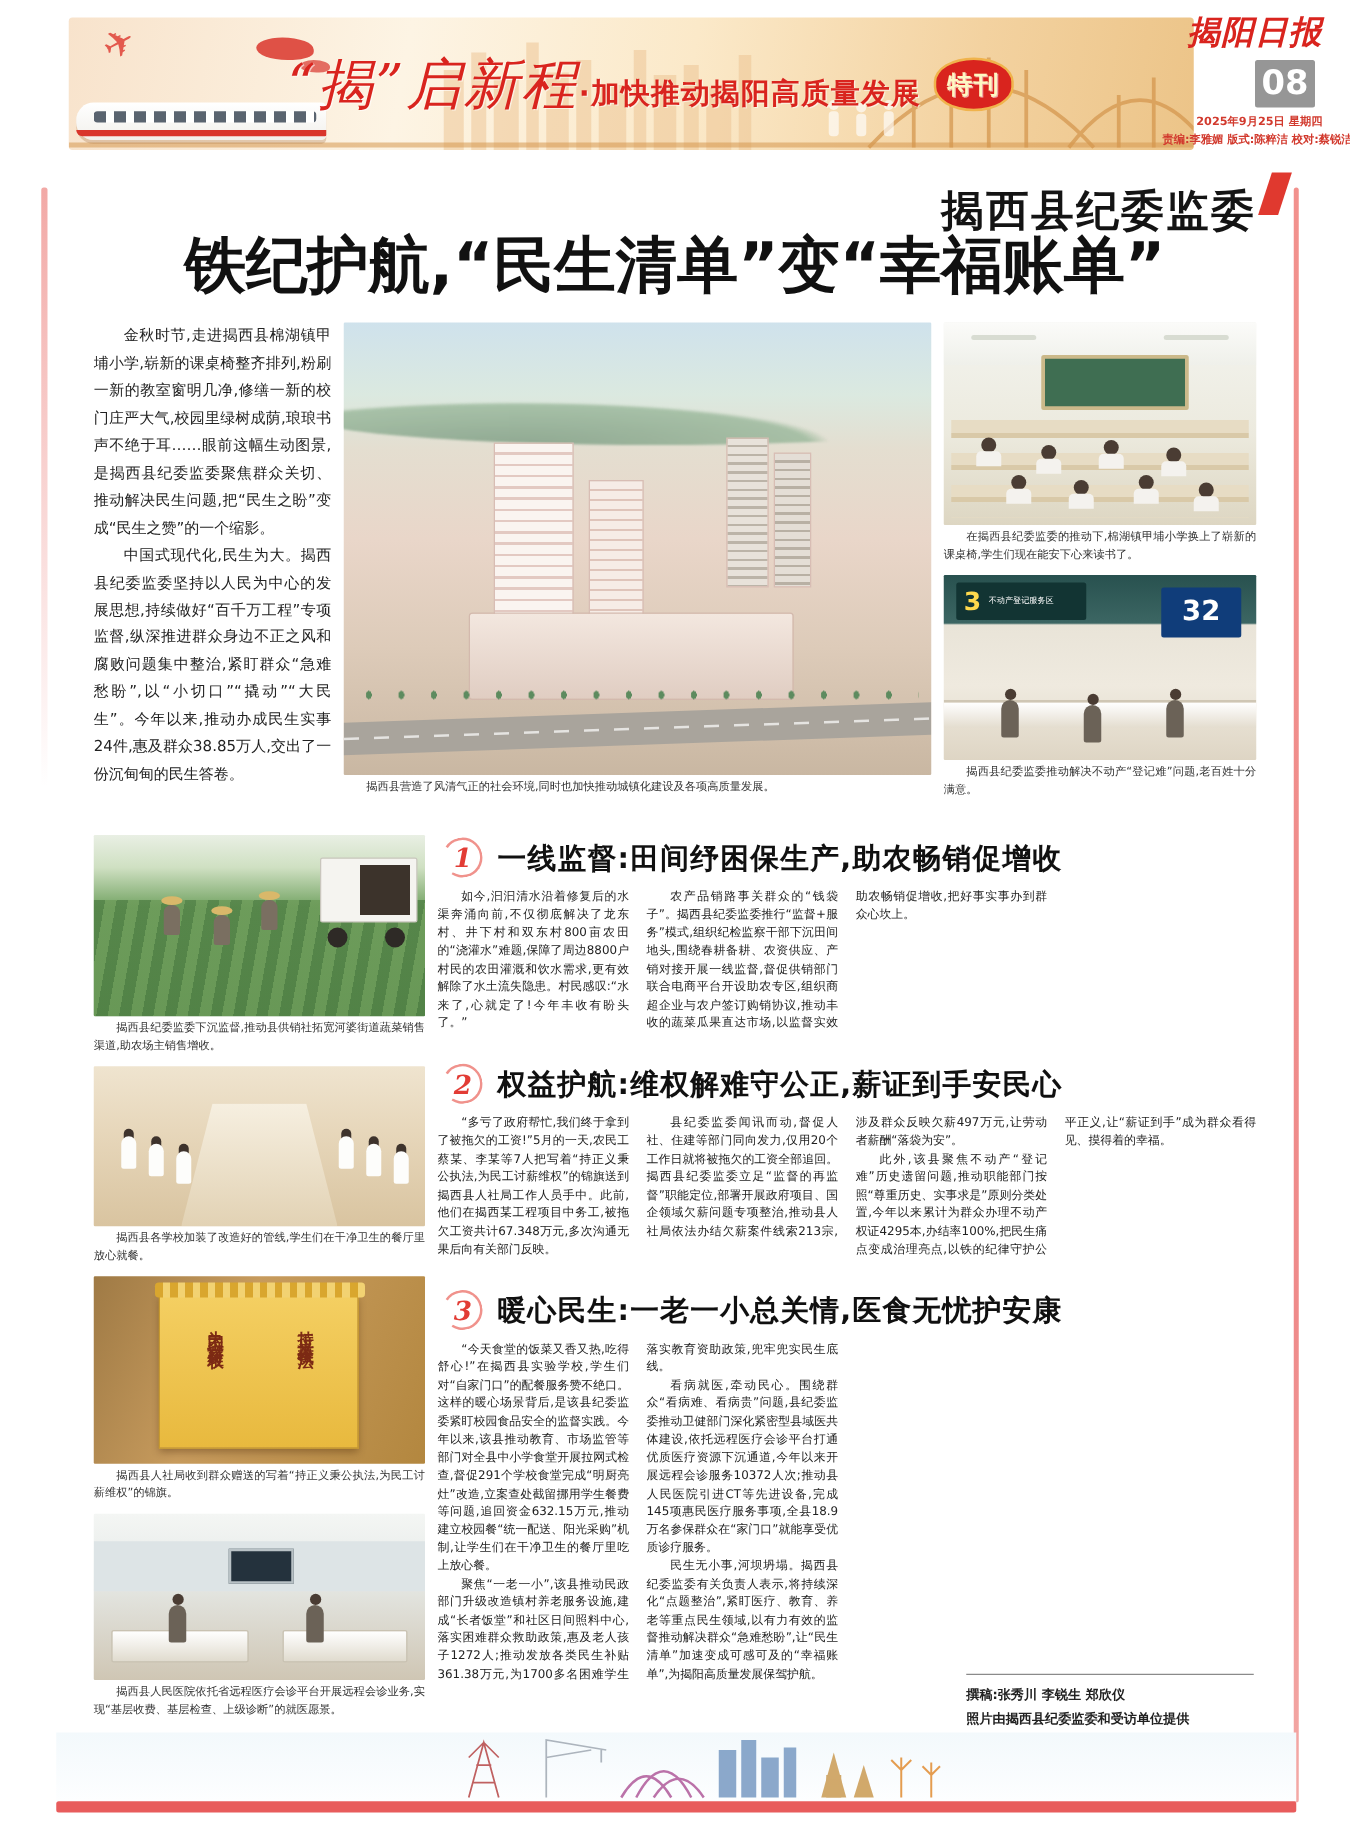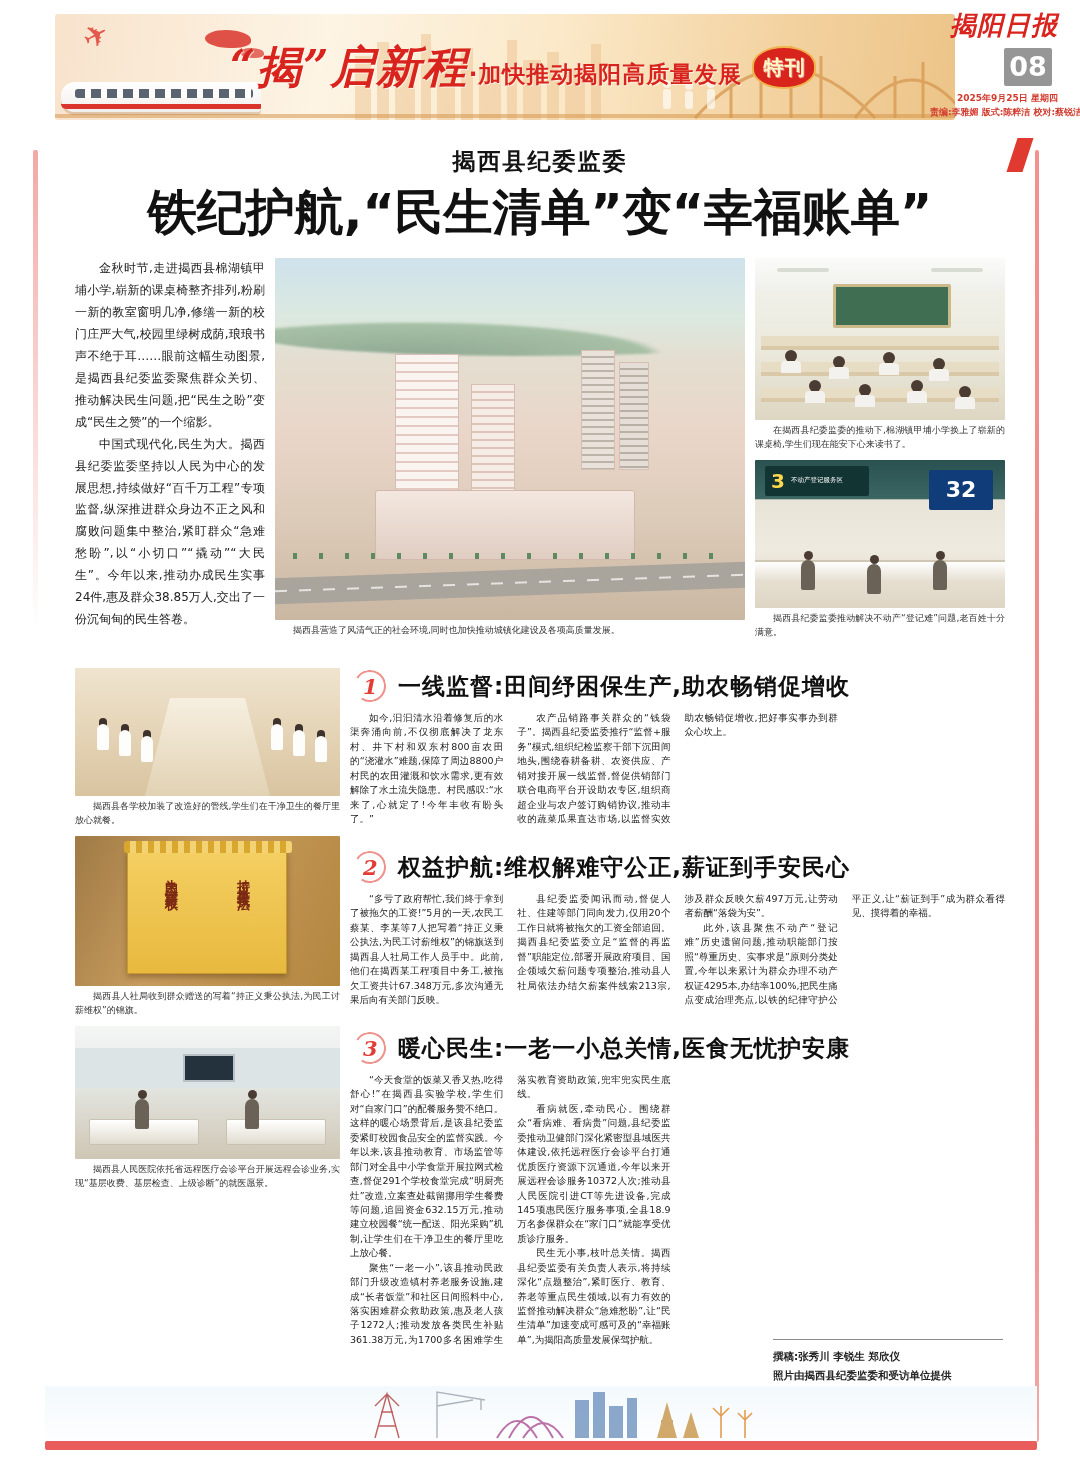--- a/index.html
+++ b/index.html
@@ -19,38 +19,38 @@
     box-shadow:0 3px 0 rgba(150,90,40,.25); }
   .train:before { content:""; position:absolute; left:14px; top:7px; right:8px; height:9px;
     background:repeating-linear-gradient(90deg,#5a6470 0 10px,#fff 10px 16px); border-radius:3px; }
   .train:after { content:""; position:absolute; left:0; bottom:3px; width:100%; height:5px;
     background:#d9352c; border-radius:0 0 3px 14px; }
   .red-cloud { position:absolute; left:150px; top:16px; width:46px; height:18px;
     background:#d9352c; border-radius:50% 60% 40% 60%; opacity:.85; }
   .red-cloud.c2 { left:185px; top:34px; width:24px; height:10px; opacity:.7; }
   .banner-title { position:absolute; left:175px; top:24px; display:flex; align-items:baseline;
     color:#d9241e; white-space:nowrap; text-shadow:1px 1px 0 rgba(255,255,255,.6); }
-  .bt-quoted { font-size:44px; font-weight:bold; font-style:italic;
+  .bt-quoted { font-size:44px; font-weight:normal; font-style:italic;
     font-family:"DejaVu Serif","Liberation Serif",serif; letter-spacing:2px;text-align:right; }
   .bt-rest { font-size:23px; font-weight:bold; letter-spacing:1px; }
   .bt-badge { margin-left:10px; align-self:center; background:#d9241e; color:#fef9c3;
     border:2px solid #f0b34c; border-radius:50%/45%; padding:6px 9px; font-size:20px;
     font-weight:bold; letter-spacing:1px; }
 
   .mast-right { position:absolute; left:930px; top:8px; width:128px; text-align:right; z-index:3; }
   .paper-logo { color:#d9241e; font-family:"DejaVu Serif","Liberation Serif",serif;
     font-style:italic; font-weight:bold; font-size:26px; letter-spacing:1px; }
   .page-no { width:48px; height:38px; background:#969696; color:#fff; font-weight:bold;
     font-size:27px; line-height:38px; text-align:center; border-radius:2px; margin:5px 6px 6px auto; }
   .date-line,.staff-line { color:#d23a2e; font-size:9px; font-weight:bold; line-height:1.55;
     white-space:nowrap; }
 
   
-  .kicker { position:absolute; left:75px; top:146px; width:930px; text-align:center;
-    font-size:23px; font-weight:bold; color:#141414; letter-spacing:2px; }
+  .kicker { position:absolute; left:75px; top:146px; width:930px; text-align:right;
+    font-size:34px; font-weight:bold; color:#141414; letter-spacing:2px; }
   .headline { position:absolute; left:40px; top:180px; width:1000px; text-align:center;
     font-size:49px; font-weight:bold; color:#111; letter-spacing:0; }
   .accent-tr { position:absolute; left:1012px; top:138px; width:16px; height:34px;
     background:#e0392f; transform:skewX(-18deg); }
   .vline-right { position:absolute; left:1035px; top:150px; width:4px; height:1292px;
     background:linear-gradient(#f2918d,#ef8a8a 70%,#f3a9a6); border-radius:2px; }
   .vline-left { position:absolute; left:33px; top:150px; width:5px; height:480px;
     background:linear-gradient(#f2a9a6,rgba(244,190,188,0)); border-radius:2px; }
 
   
@@ -299,20 +299,35 @@
           <div class="person" style="left:112px;bottom:14px"></div>
           <div class="person" style="left:178px;bottom:18px"></div>
         </div>
         <figcaption class="caption">揭西县纪委监委推动解决不动产“登记难”问题,老百姓十分满意。</figcaption>
       </figure>
     </div>
   </div>
 
   <div class="bottom-grid">
     <aside class="media-col">
+      <figure>
+        <div class="ph ph-farm">
+          <div class="rows"></div>
+          <div class="truck">
+            <div class="box"></div>
+            <div class="open"></div>
+            <div class="wheel" style="right:10px"></div>
+            <div class="wheel" style="right:56px"></div>
+          </div>
+          <div class="farmer" style="left:56px;top:56px"></div>
+          <div class="farmer" style="left:96px;top:64px"></div>
+          <div class="farmer" style="left:134px;top:52px"></div>
+        </div>
+        <figcaption class="caption">揭西县纪委监委下沉监督,推动县供销社拓宽河婆街道蔬菜销售渠道,助农场主销售增收。</figcaption>
+      </figure>
 
       <figure>
         <div class="ph ph-school">
           <div class="corridor"></div>
           <div class="student" style="left:22px;top:56px"></div>
           <div class="student" style="left:44px;top:62px"></div>
           <div class="student" style="left:66px;top:68px"></div>
           <div class="student" style="left:196px;top:56px"></div>
           <div class="student" style="left:218px;top:62px"></div>
           <div class="student" style="left:240px;top:68px"></div>
@@ -377,21 +392,21 @@
         <div class="sec-head">
           <div class="sec-num">
             <span>3</span>
           </div>
           <h3 class="sec-title">暖心民生:一老一小总关情,医食无忧护安康</h3>
         </div>
         <div class="sec-body h300">
           <p>“今天食堂的饭菜又香又热,吃得舒心!”在揭西县实验学校,学生们对“自家门口”的配餐服务赞不绝口。这样的暖心场景背后,是该县纪委监委紧盯校园食品安全的监督实践。今年以来,该县推动教育、市场监管等部门对全县中小学食堂开展拉网式检查,督促291个学校食堂完成“明厨亮灶”改造,立案查处截留挪用学生餐费等问题,追回资金632.15万元,推动建立校园餐“统一配送、阳光采购”机制,让学生们在干净卫生的餐厅里吃上放心餐。</p>
           <p>聚焦“一老一小”,该县推动民政部门升级改造镇村养老服务设施,建成“长者饭堂”和社区日间照料中心,落实困难群众救助政策,惠及老人孩子1272人;推动发放各类民生补贴361.38万元,为1700多名困难学生落实教育资助政策,兜牢兜实民生底线。</p>
           <p>看病就医,牵动民心。围绕群众“看病难、看病贵”问题,县纪委监委推动卫健部门深化紧密型县域医共体建设,依托远程医疗会诊平台打通优质医疗资源下沉通道,今年以来开展远程会诊服务10372人次;推动县人民医院引进CT等先进设备,完成145项惠民医疗服务事项,全县18.9万名参保群众在“家门口”就能享受优质诊疗服务。</p>
-          <p>民生无小事,枝叶总关情。揭西县纪委监委有关负责人表示,将持续深化“点题整治”,紧盯医疗、教育、养老等重点民生领域,以有力有效的监督推动解决群众“急难愁盼”,让“民生清单”加速变成可感可及的“幸福账单”,为揭阳高质量发展保驾护航。</p>
+          <p>民生无小事,河坝坍塌。揭西县纪委监委有关负责人表示,将持续深化“点题整治”,紧盯医疗、教育、养老等重点民生领域,以有力有效的监督推动解决群众“急难愁盼”,让“民生清单”加速变成可感可及的“幸福账单”,为揭阳高质量发展保驾护航。</p>
         </div>
       </section>
 
       <div class="credits">
         <div>撰稿:张秀川 李锐生 郑欣仪</div>
         <div>照片由揭西县纪委监委和受访单位提供</div>
       </div>
     </div>
   </div>
 

